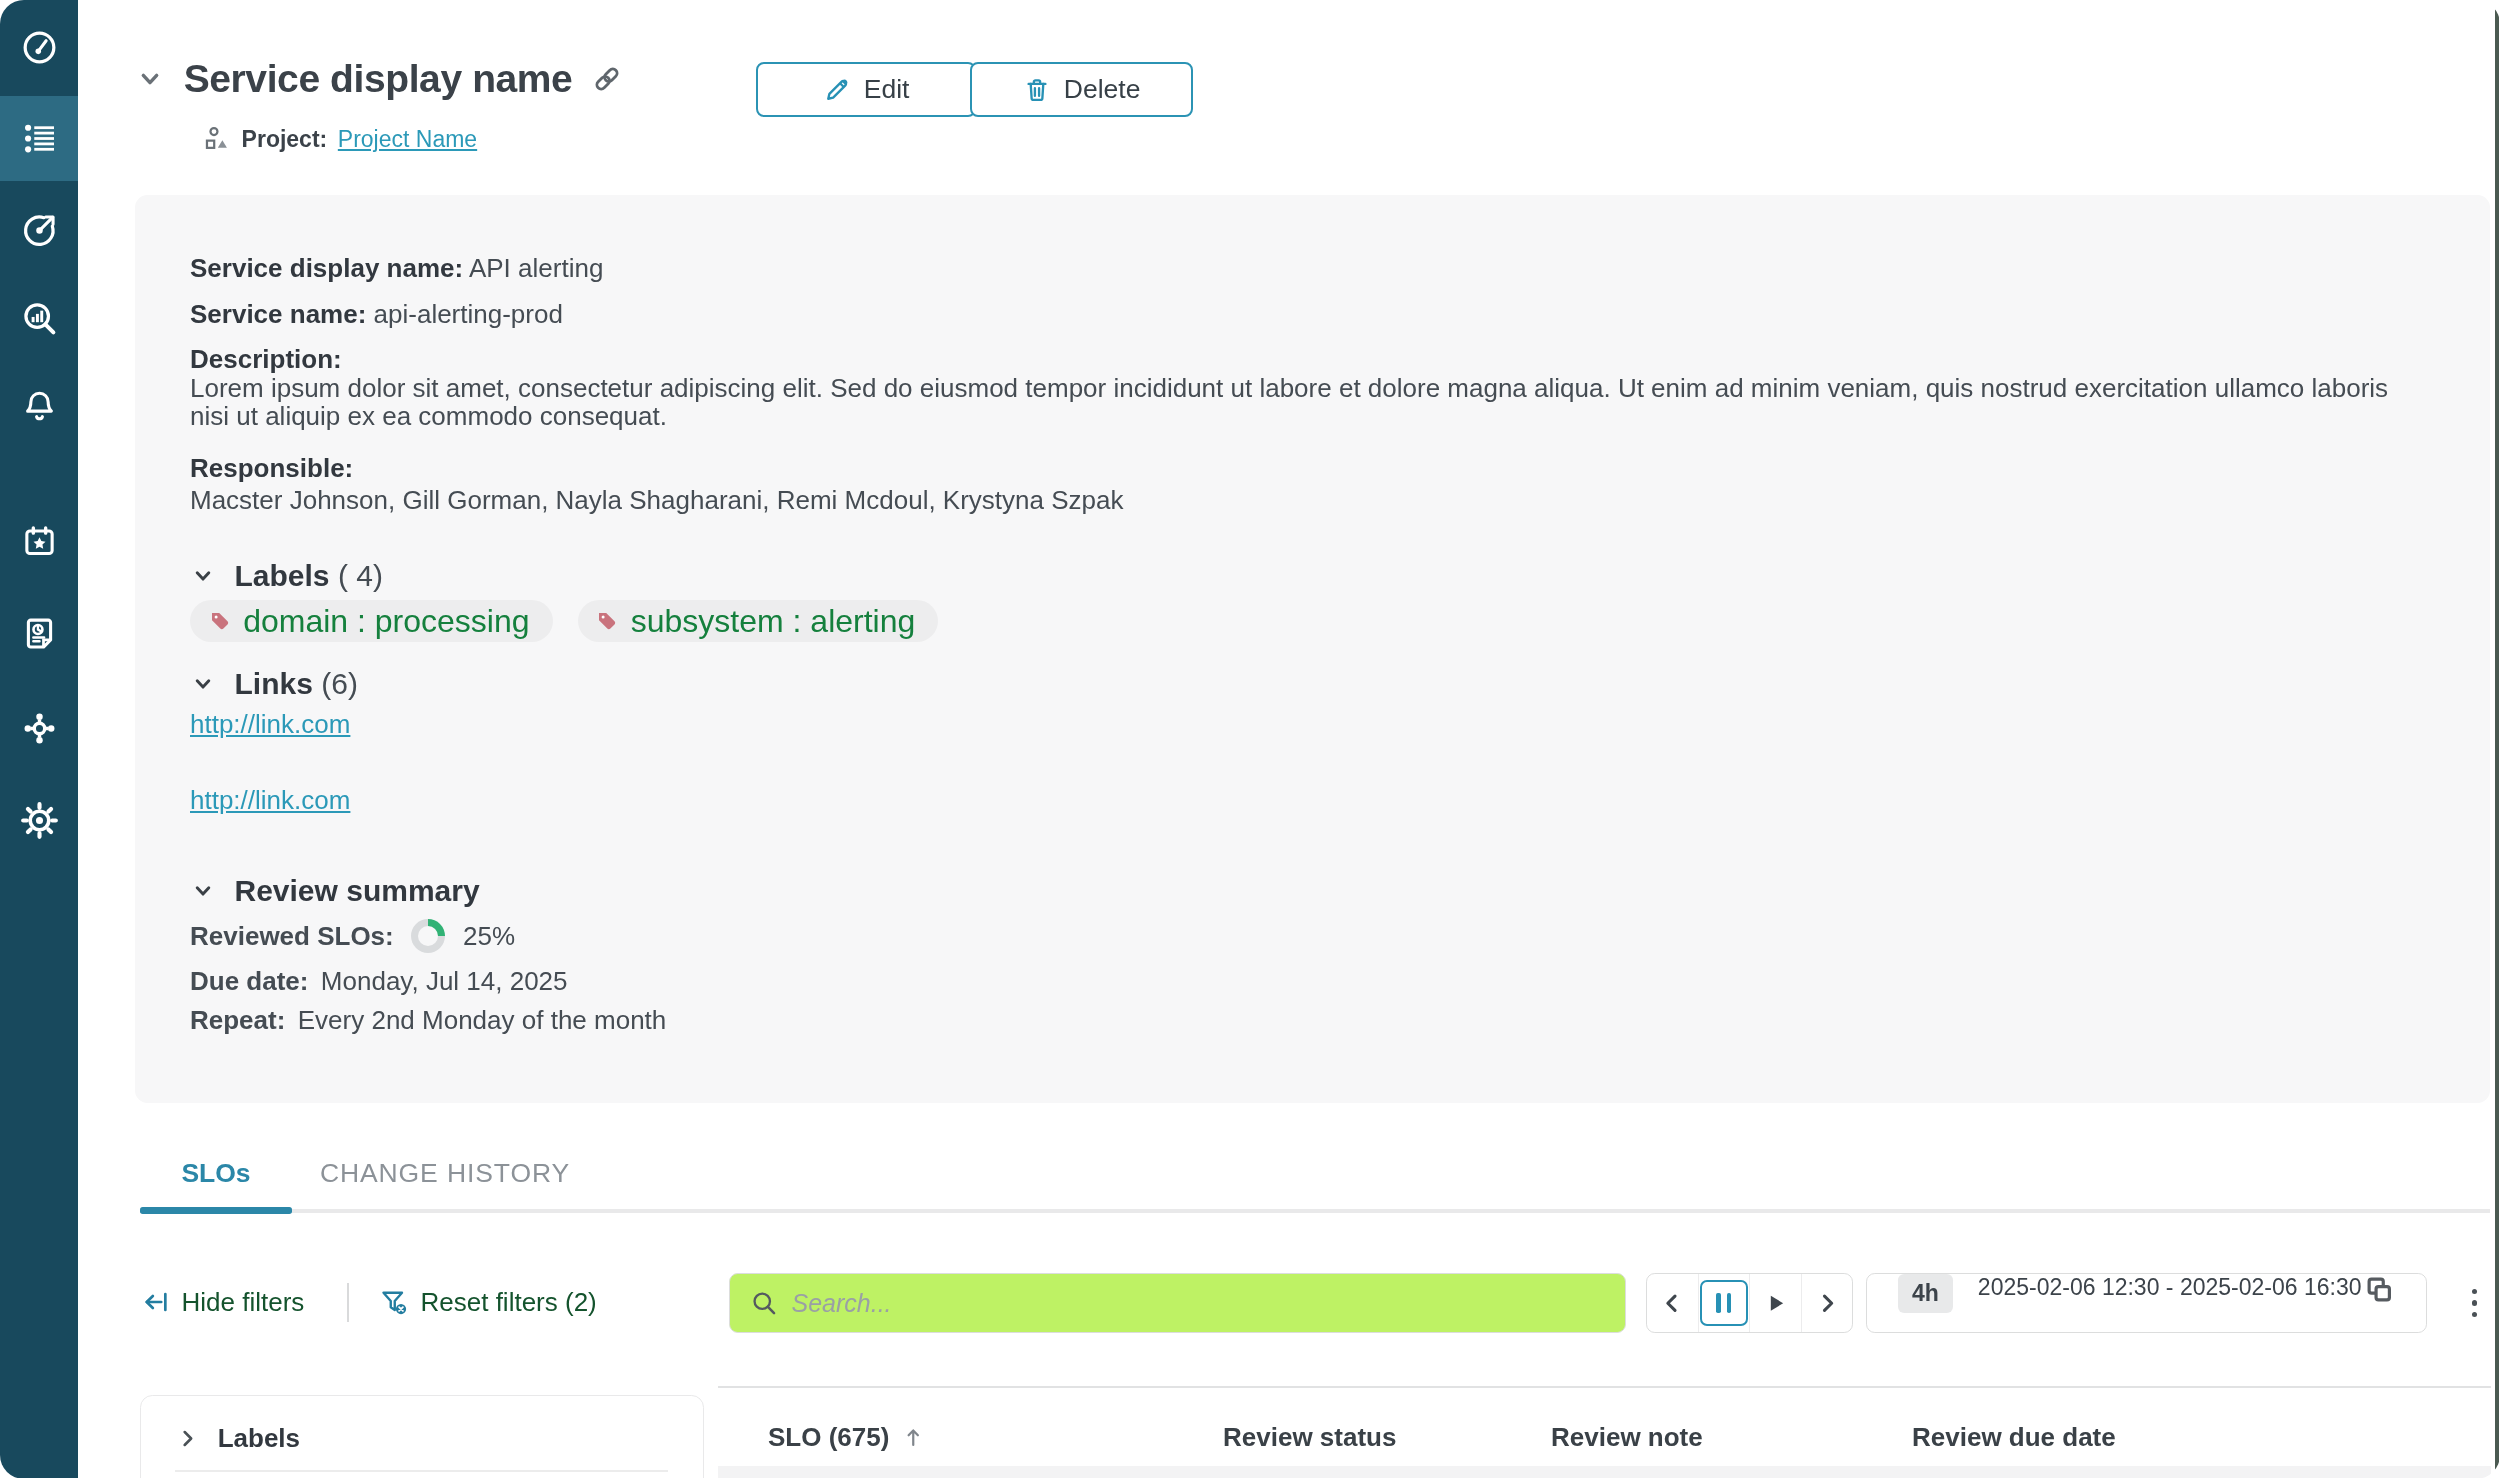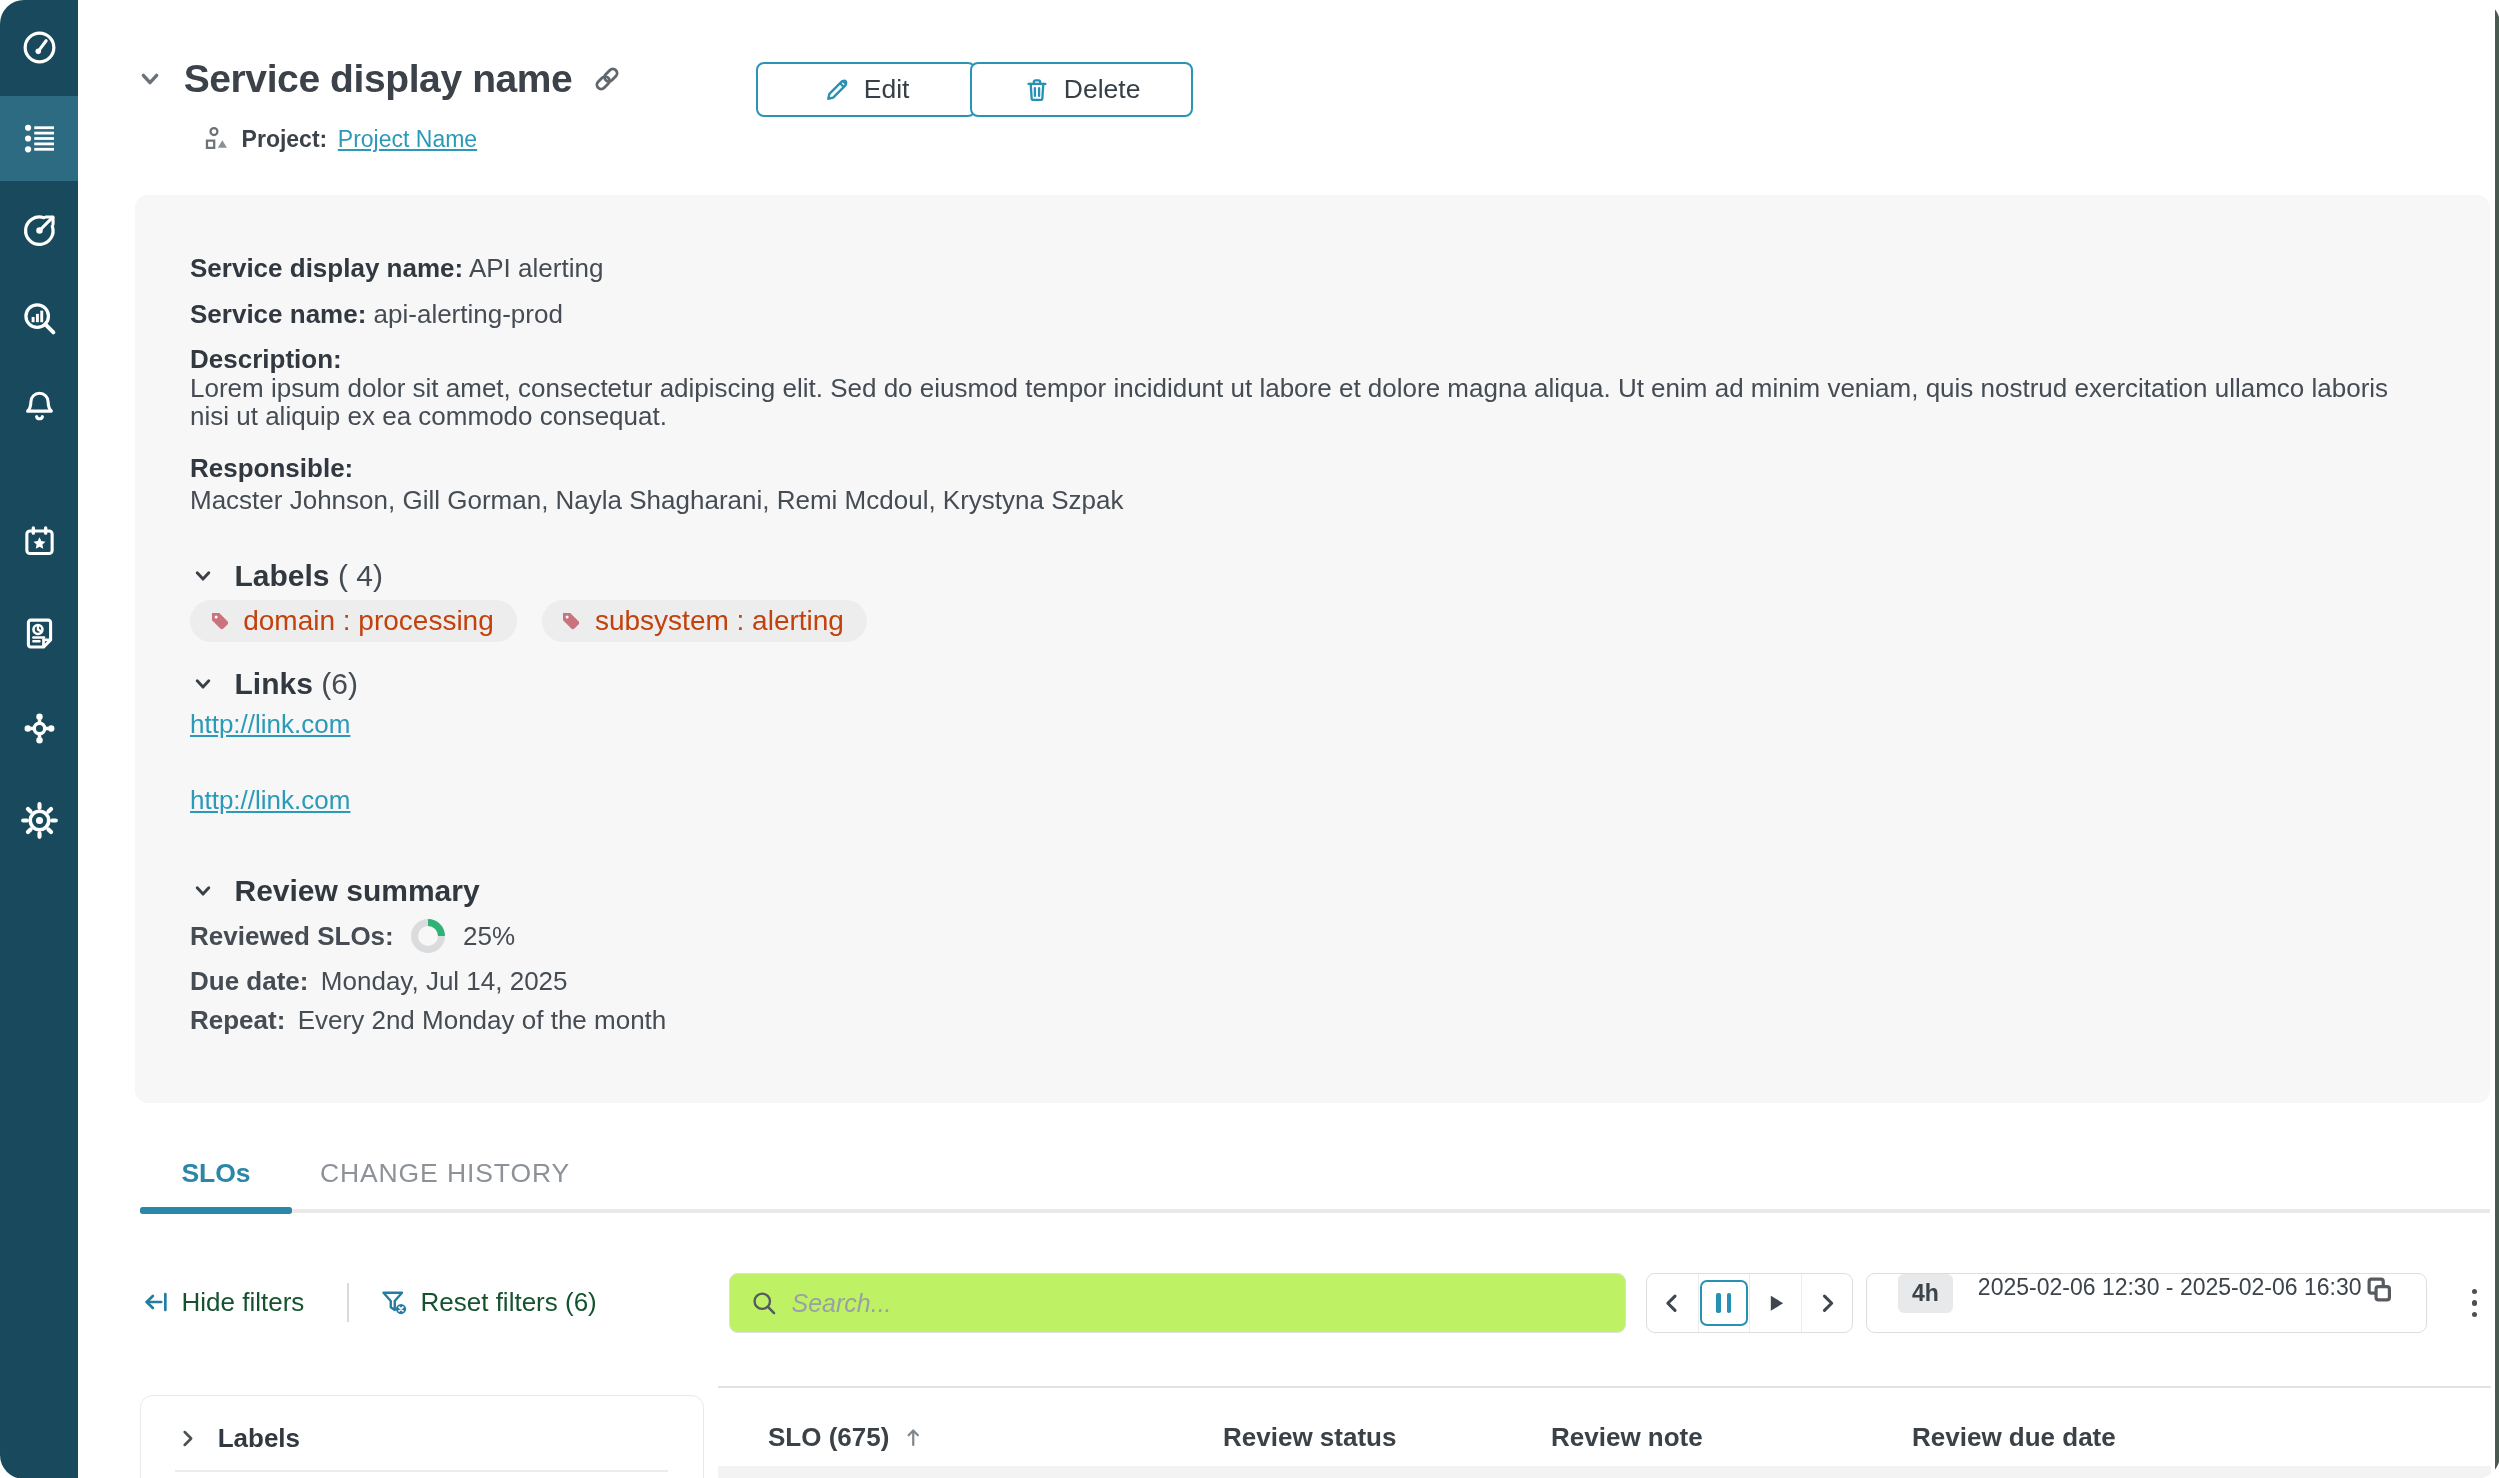--- a/index.html
+++ b/index.html
@@ -25,21 +25,21 @@
   .link { color:#2b99b8; text-decoration:underline; cursor:pointer; }
 
   
   .card { position:absolute; left:135px; top:195px; width:2355px; height:908px; background:#f7f7f8; border-radius:12.4px; }
   .c-row { position:absolute; left:55px; font-size:26px; line-height:32px; color:#454c53; white-space:nowrap; }
   .c-row b, .sec-title { font-weight:700; color:#32383f; }
   .desc { white-space:normal; width:2202px; line-height:28px; }
   .sec-head { position:absolute; left:56px; display:flex; align-items:center; gap:19.5px; font-size:30px; }
   .sec-head .count { font-weight:400; color:#454c53; }
   .chip-row { position:absolute; left:55px; display:flex; gap:25px; }
-  .chip { height:42px; background:#ededee; border-radius:21px; display:flex; align-items:center; gap:11.5px; padding:0 23px 0 17.7px; font-size:28px; color:#c2410c; }
+  .chip { height:42px; background:#ededee; border-radius:21px; display:flex; align-items:center; gap:11.5px; padding:0 23px 0 17.7px; font-size:32px; color:#15803d; }
   .link-line { font-size:26px; line-height:32px; }
   .rev-row { position:absolute; left:55px; display:flex; align-items:center; gap:12.4px; font-size:26px; }
   .donut { position:relative; width:34px; height:34px; border-radius:50%; margin:0 5.3px; }
   .donut::after { content:""; position:absolute; inset:7px; border-radius:50%; background:#f7f7f8; }
 
   
   .tab { position:absolute; top:1153px; height:41px; display:flex; align-items:center; justify-content:center; font-size:26.5px; cursor:pointer; }
   .tab-active { left:140px; width:152px; color:#2b87a8; font-weight:700; }
   .tab-idle { left:292px; width:306px; color:#8c9298; letter-spacing:0.9px; }
   .tab-track { position:absolute; left:140px; top:1209px; width:2350px; height:4.4px; background:#e9e9ea; }
@@ -282,21 +282,21 @@
       </svg>
     <span>Hide filters</span>
   </div>
   <div class="vdiv"></div>
   <div class="tool" style="left:379px;top:1279px;height:46px">
     <svg width="30" height="30" viewBox="0 0 24 24" class="ico">
         <path d="M3.6 4.6h14.8l-5.8 6.6v7.2l-3.2-2.2v-5L3.6 4.6z" fill="none" stroke="#237da0" stroke-width="1.9" stroke-linejoin="round"></path>
         <circle cx="17.6" cy="17.6" r="4.1" fill="#237da0"></circle>
         <path d="M16.1 16.1l3 3M19.1 16.1l-3 3" stroke="#fff" stroke-width="1.5" stroke-linecap="round"></path>
       </svg>
-    <span>Reset filters (6)</span>
+    <span>Reset filters (2)</span>
   </div>
 
   <div class="search-box">
     <svg width="28" height="28" viewBox="0 0 24 24" class="ico">
         <circle cx="10.5" cy="10.5" r="6.6" fill="none" stroke="#545a60" stroke-width="2"></circle>
         <path d="M15.4 15.4L20.6 20.6" stroke="#545a60" stroke-width="2.2" stroke-linecap="round"></path>
       </svg>
     <input type="text" placeholder="Search..." style="">
   </div>
 

